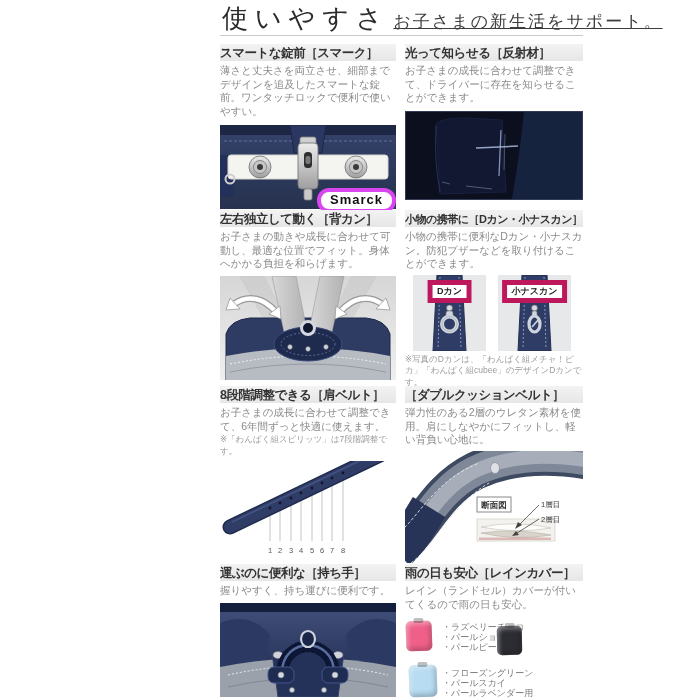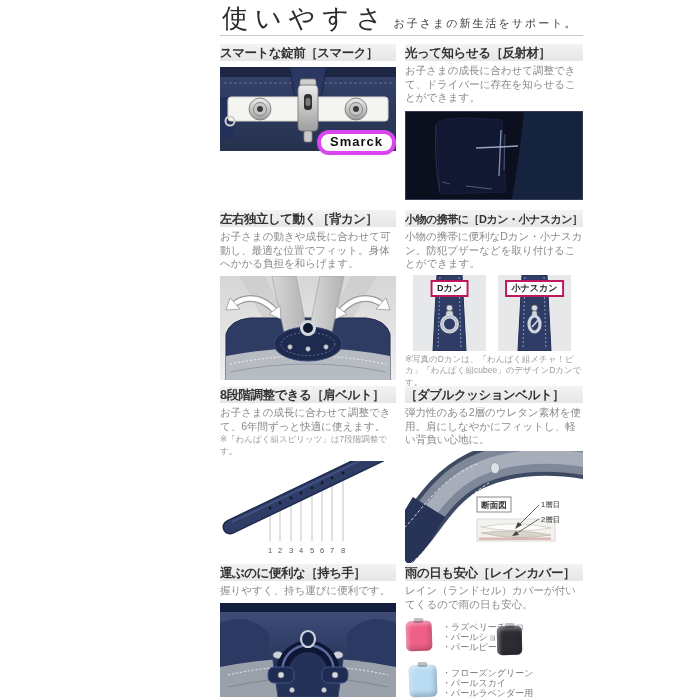--- a/index.html
+++ b/index.html
@@ -1,21 +1,21 @@
 <!DOCTYPE html>
 <html><head>
 <meta charset="utf-8">
 <style>
   html,body{margin:0;padding:0;background:#fff;}
   body{width:700px;height:700px;font-family:"Liberation Sans","DejaVu Sans",sans-serif;}
   .canvas{position:relative;width:700px;height:700px;background:#fff;overflow:hidden;margin-left:48px;}
 
   .header{position:absolute;left:174px;top:1px;display:flex;align-items:baseline;white-space:nowrap;}
   .title{font-size:26px;letter-spacing:7px;color:#2b2b2b;font-weight:500;}
-  .subtitle{font-size:11px;letter-spacing:2px;color:#3c3c3c;margin-left:4px;}
+  .subtitle{font-size:17px;letter-spacing:2px;color:#3c3c3c;margin-left:4px;text-decoration:underline;}
   .rule{position:absolute;left:172px;top:35px;width:363px;border-top:1px solid #c9c9c9;}
 
   .section{position:absolute;}
   .col-l{left:172px;width:176px;}
   .col-r{left:357px;width:178px;}
   .row1{top:44px;} .row2{top:210px;} .row3{top:386px;} .row4{top:564px;}
 
   .sec-heading{font-size:12.5px;font-weight:bold;color:#333;letter-spacing:-0.5px;
     background:linear-gradient(to bottom,#f3f3f3,#e6e6e6);
     padding:2px 0 1px;line-height:14px;white-space:nowrap;overflow:hidden;}
@@ -28,21 +28,21 @@
 
   .smarck-logo{position:absolute;right:0px;bottom:-4px;background:#fff;border:4px solid #d946ef;
     border-radius:12px;padding:0px 9px 1px;font-size:13px;font-weight:bold;color:#111;
     letter-spacing:1px;line-height:16px;}
 
   .reflect-frame{margin-top:6px;border:1px solid #343c58;background:#0b0f1e;width:176px;height:87px;}
 
   .dk-row{display:flex;gap:12px;padding-left:8px;margin-top:4px;}
   .dk-panel{position:relative;width:73px;height:76px;}
   .tag{position:absolute;top:5px;left:50%;transform:translateX(-50%);background:#fff;
-    border:2px solid #be185d;font-size:9px;font-weight:bold;color:#222;padding:1px 5px;
+    border:5px solid #be185d;font-size:9px;font-weight:bold;color:#222;padding:1px 5px;
     white-space:nowrap;line-height:11px;}
 
   .covers{position:relative;height:88px;margin-top:9px;}
   .cover{position:absolute;border-radius:5px;
     box-shadow:inset 2px 3px 4px rgba(255,255,255,.4), inset -2px -3px 5px rgba(0,0,0,.22);}
   .cover .cover-tab{position:absolute;top:-3px;left:50%;transform:translateX(-50%);
     width:10px;height:5px;border-radius:2px;background:rgba(0,0,0,.25);}
   .cover-pink{left:1px;top:1px;width:26px;height:30px;transform:rotate(-2deg);}
   .cover-black{left:92px;top:6px;width:25px;height:29px;transform:rotate(-1deg);}
   .cover-blue{left:4px;top:45px;width:28px;height:32px;transform:rotate(-2deg);}
@@ -57,20 +57,21 @@
 <div class="canvas">
 
   <div class="header">
     <span class="title">使いやすさ</span>
     <span class="subtitle">お子さまの新生活をサポート。</span>
   </div>
   <div class="rule"></div>
 
   <div class="section col-l row1">
     <div class="sec-heading">スマートな錠前［スマーク］</div>
+    <div class="sec-body">薄さと丈夫さを両立させ、細部までデザインを追及したスマートな錠前。ワンタッチロックで便利で使いやすい。</div>
     <div class="photo" style="margin-top:6px;width:176px;height:84px;">
       <svg width="176" height="84" viewBox="0 0 176 84">
         <defs>
           <linearGradient id="g-navy1" x1="0" y1="0" x2="0" y2="1">
             <stop offset="0" stop-color="#35426c"></stop>
               <stop offset="1" stop-color="#26324e"></stop>
           </linearGradient>
           <linearGradient id="g-metal" x1="0" y1="0" x2="0" y2="1">
             <stop offset="0" stop-color="#ececec"></stop>
               <stop offset="1" stop-color="#9e9e9e"></stop>

